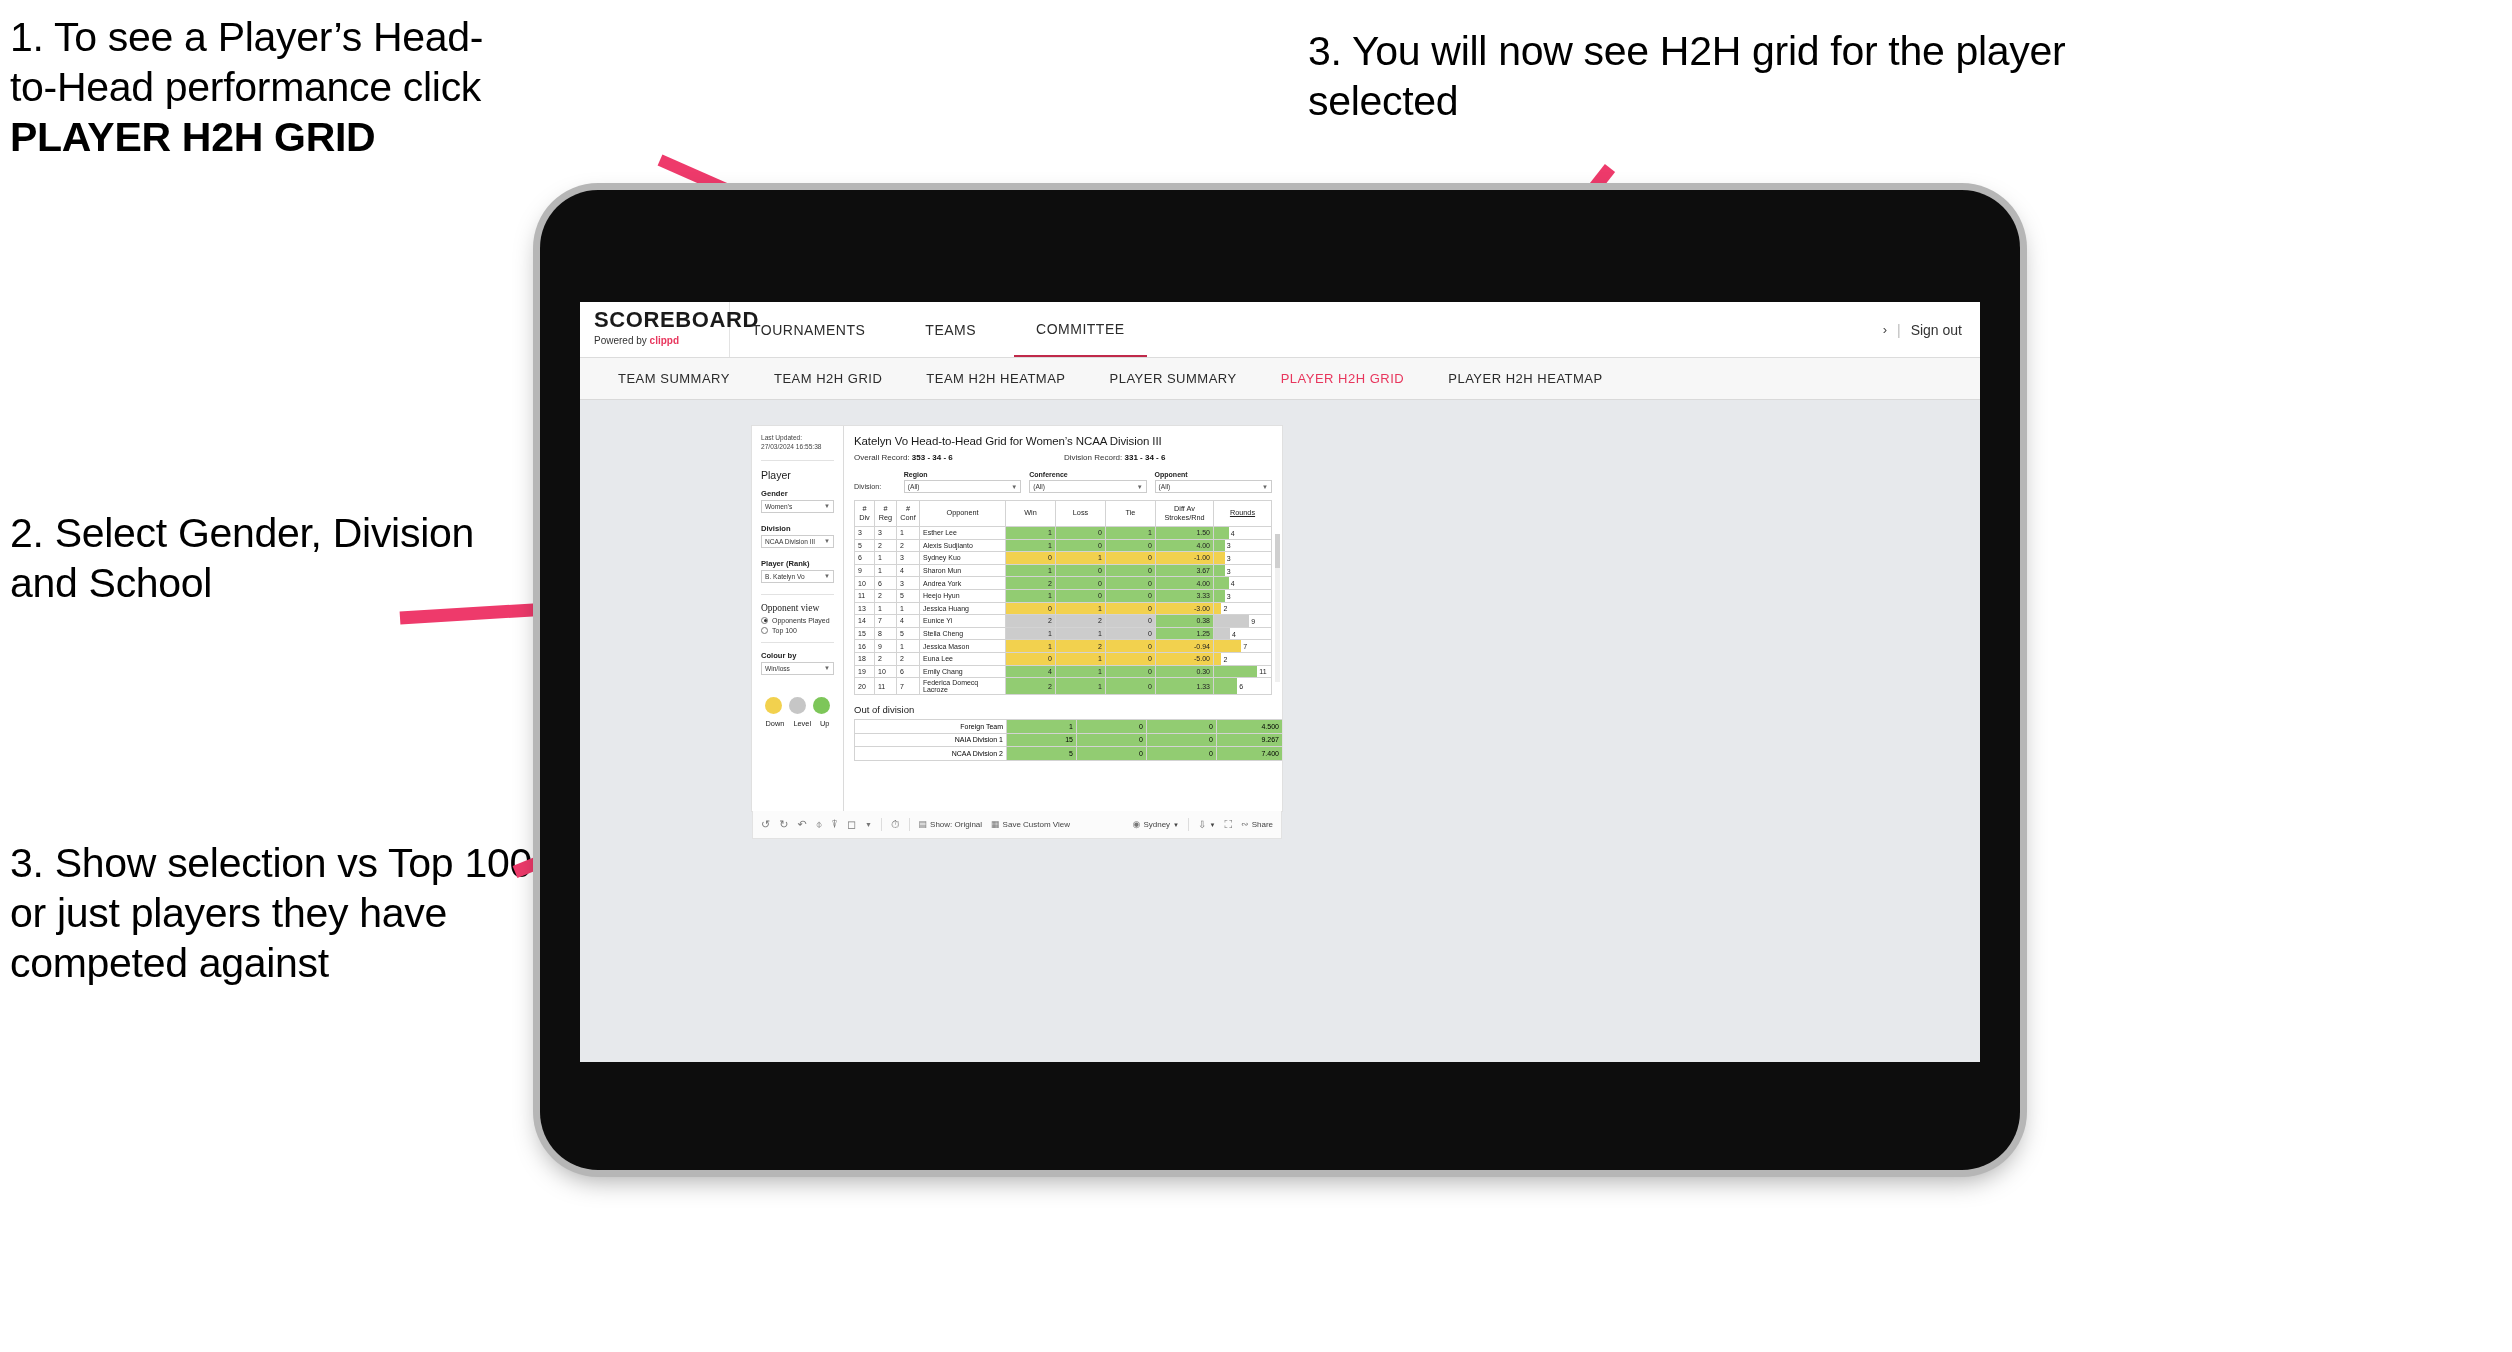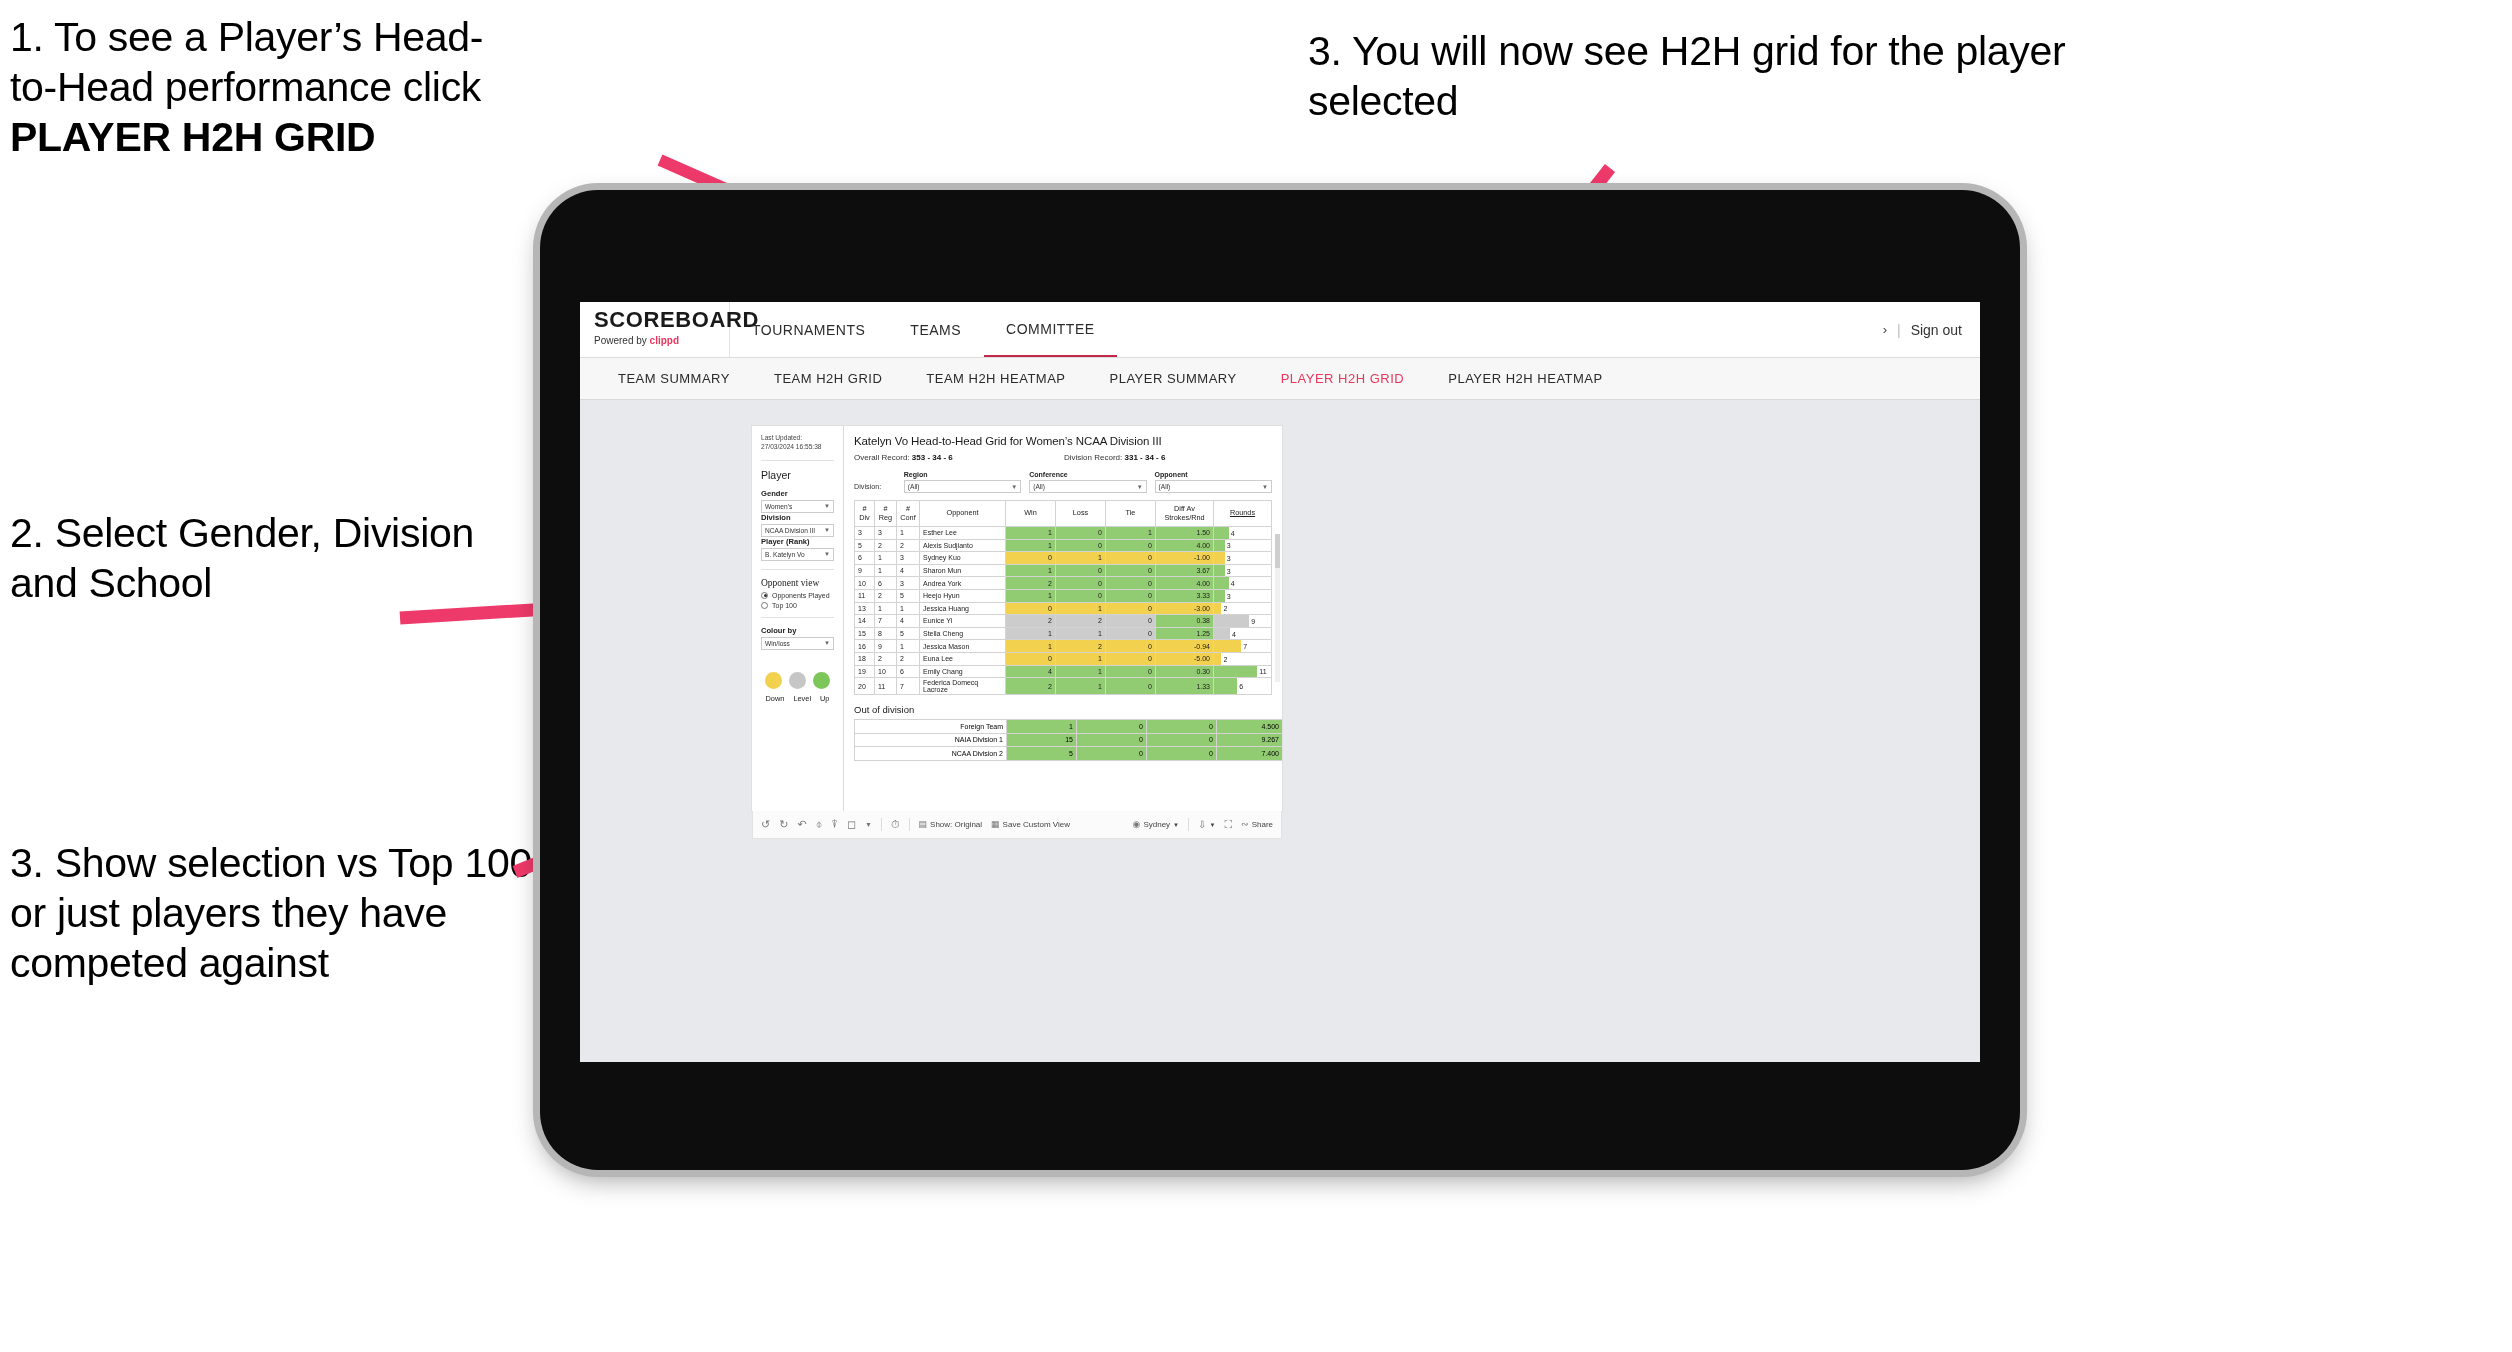--- a/index.html
+++ b/index.html
@@ -59,21 +59,21 @@
     border-right:1px solid #e3e3e3;
   }
   .brand-title {
     font-size:22px; font-weight:bold; letter-spacing:0.6px;
     color:#1a1a1a; font-family:"Liberation Sans", sans-serif;
     line-height:1;
   }
   .brand-sub { font-size:10px; color:#333; margin-top:4px; }
   .brand-sub .clippd { color:#e8365d; font-weight:bold; }
 
-  .topnav { display:flex; align-items:center; gap:1px; flex:1; }
+  .topnav { display:flex; align-items:center; gap:16px; flex:1; }
   .topnav-item {
     font-size:14px; color:#2b2b2b; letter-spacing:0.5px;
     padding:0 22px; height:100%; display:flex; align-items:center;
     cursor:pointer;
   }
   .topnav-item.active { border-bottom:2px solid #c0294a; }
   .topbar-right {
     display:flex; align-items:center; gap:10px;
     padding-right:18px; font-size:14px; color:#333;
   }
@@ -119,21 +119,21 @@
   .panel-div { border-top:1px solid #e2e2e2; margin:8px 0 8px 0; }
   .panel-h { font-size:10.5px; color:#1a1a1a; margin-bottom:8px; }
   .field-label { font-size:7.6px; font-weight:bold; color:#222; margin-bottom:2px; }
   .select-box {
     border:1px solid #cccccc; background:#fff;
     height:13px; display:flex; align-items:center;
     padding:0 3px; font-size:6.6px; color:#333;
     justify-content:space-between; cursor:pointer;
   }
   .select-box .caret { font-size:6px; color:#666; }
-  .field { }
+  .field { margin-bottom:11px; }
 
   .radio-row { display:flex; align-items:center; gap:4px; margin:3px 0; font-size:7px; color:#333; cursor:pointer; }
   .radio { width:7px; height:7px; border-radius:50%; border:1px solid #777; background:#fff; position:relative; flex:0 0 7px; }
   .radio.on::after { content:""; position:absolute; left:1.5px; top:1.5px; width:3px; height:3px; border-radius:50%; background:#333; }
 
   .legend-dots { display:flex; justify-content:space-around; margin-top:22px; }
   .ldot { width:17px; height:17px; border-radius:50%; }
   .legend-labels { display:flex; justify-content:space-around; margin-top:5px; font-size:7.4px; color:#222; }
 
   

